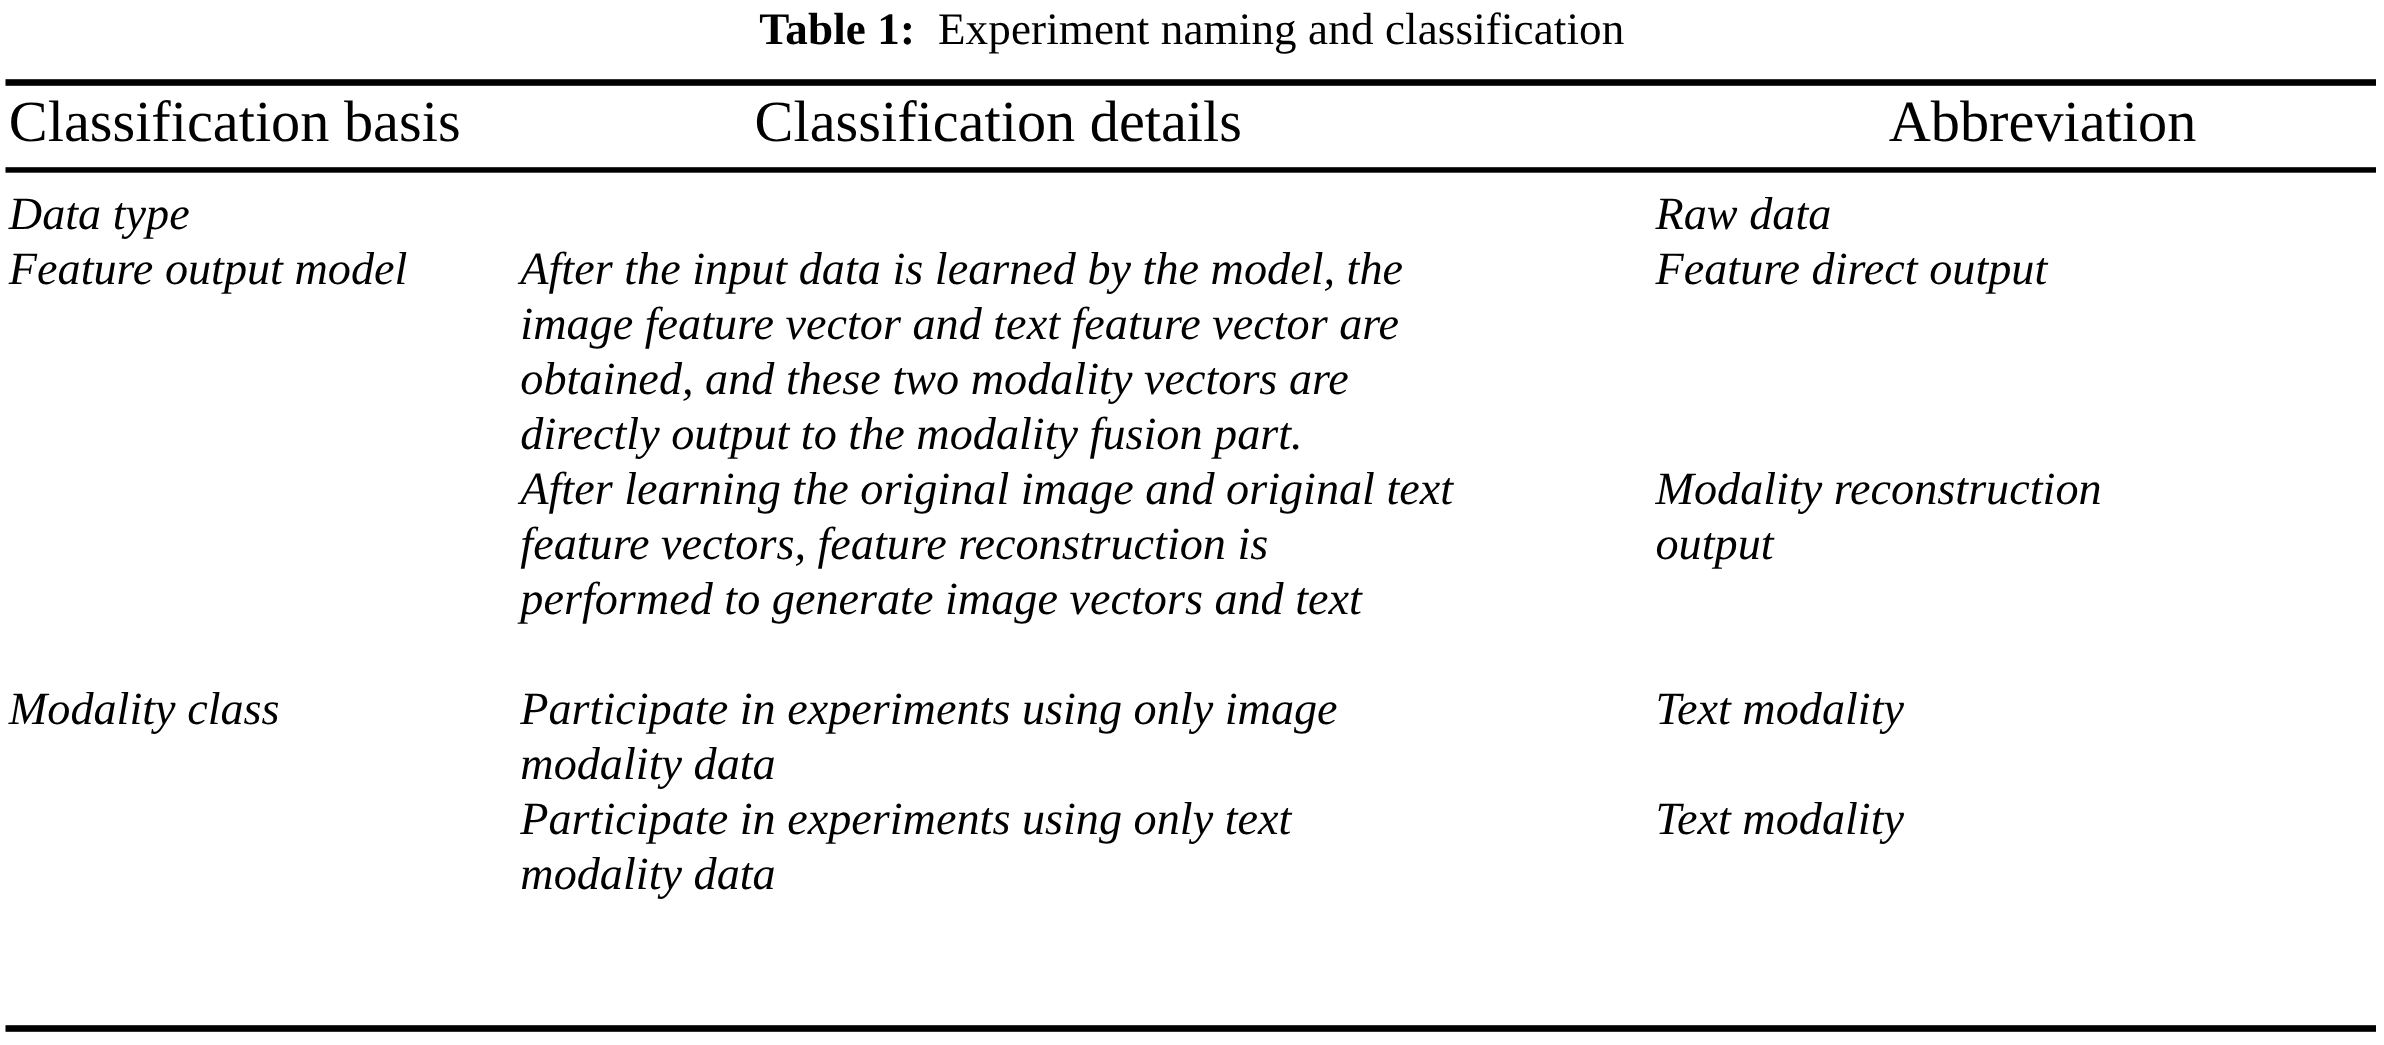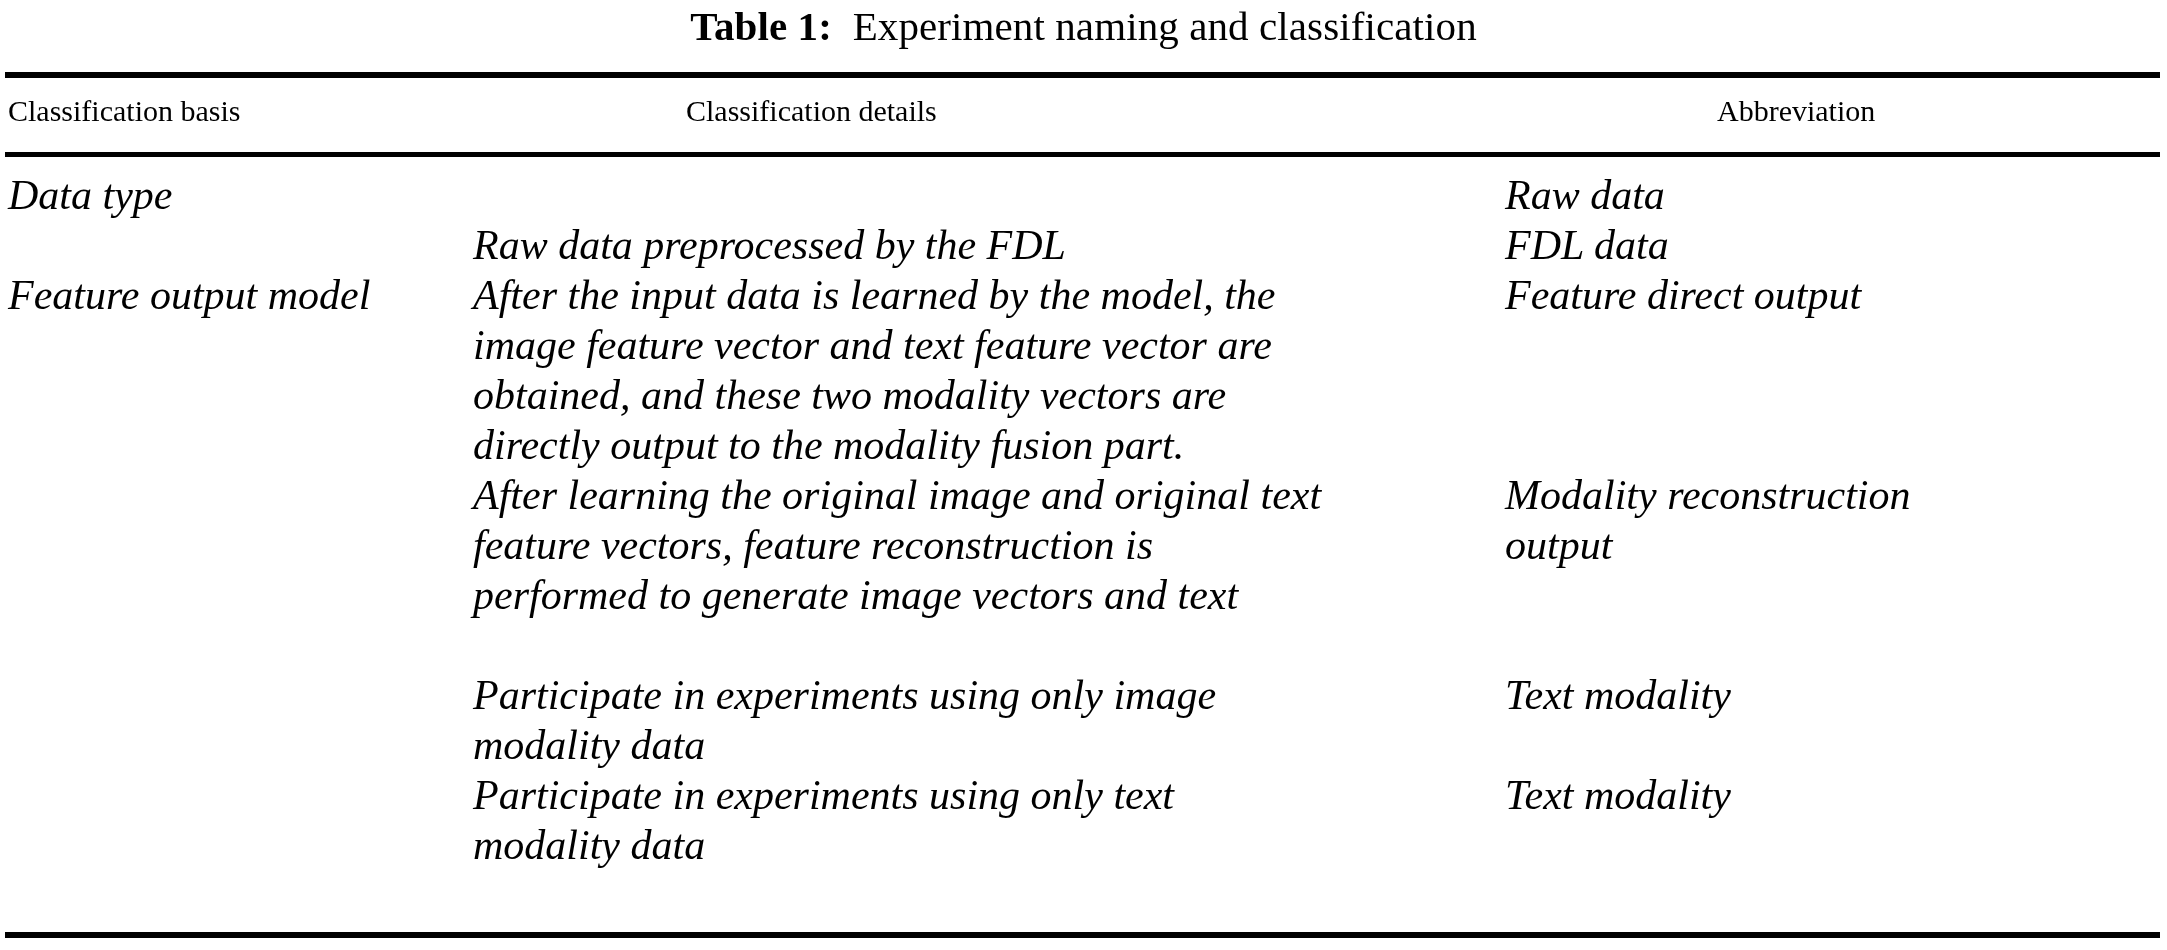--- a/index.html
+++ b/index.html
@@ -51,21 +51,21 @@
   .rule-mid    { top: 152px; height: 5px; }
   .rule-bottom { top: 932px; height: 6px; }
 
   
   .header-row {
     position: absolute;
     left: 0;
     top: 86px;
     width: 2167px;
     height: 56px;
-    font-size: 30px;
+    font-size: 53px;
     line-height: 50px;
   }
   .th {
     position: absolute;
     top: 0;
     white-space: nowrap;
   }
   .th-basis   { left: 8px; }
   .th-details { left: 686px; }
   .th-abbr    { left: 1717px; }
@@ -148,34 +148,20 @@
         <div class="cell cell-basis">
           <span class="basis-line">Data type</span>
         </div>
         <div class="cell cell-abbr">
           <span class="abbr-line">Raw data</span>
         </div>
       </div>
       <div class="row">
         <div class="row-spacer">
           <span class="details-line">X</span>
-        </div>
-        <div class="cell cell-basis">
-          <span class="basis-line"></span>
-        </div>
-        <div class="cell cell-details">
-          <span class="details-line">Raw data preprocessed by the FDL</span>
-        </div>
-        <div class="cell cell-abbr">
-          <span class="abbr-line">FDL data</span>
-        </div>
-      </div>
-      <div class="row">
-        <div class="row-spacer">
-          <span class="details-line">X</span>
           <span class="details-line">X</span>
           <span class="details-line">X</span>
           <span class="details-line">X</span>
         </div>
         <div class="cell cell-basis">
           <span class="basis-line">Feature output model</span>
         </div>
         <div class="cell cell-details">
           <span class="details-line">After the input data is learned by the model, the</span>
           <span class="details-line">image feature vector and text feature vector are</span>
@@ -204,20 +190,23 @@
         <div class="cell cell-abbr">
           <span class="abbr-line">Modality reconstruction</span>
           <span class="abbr-line">output</span>
         </div>
       </div>
       <div class="row">
         <div class="row-spacer">
           <span class="details-line">X</span>
           <span class="details-line">X</span>
         </div>
+        <div class="cell cell-basis">
+          <span class="basis-line">Modality class</span>
+        </div>
         <div class="cell cell-details">
           <span class="details-line">Participate in experiments using only image</span>
           <span class="details-line">modality data</span>
         </div>
         <div class="cell cell-abbr">
           <span class="abbr-line">Text modality</span>
         </div>
       </div>
       <div class="row">
         <div class="row-spacer">

